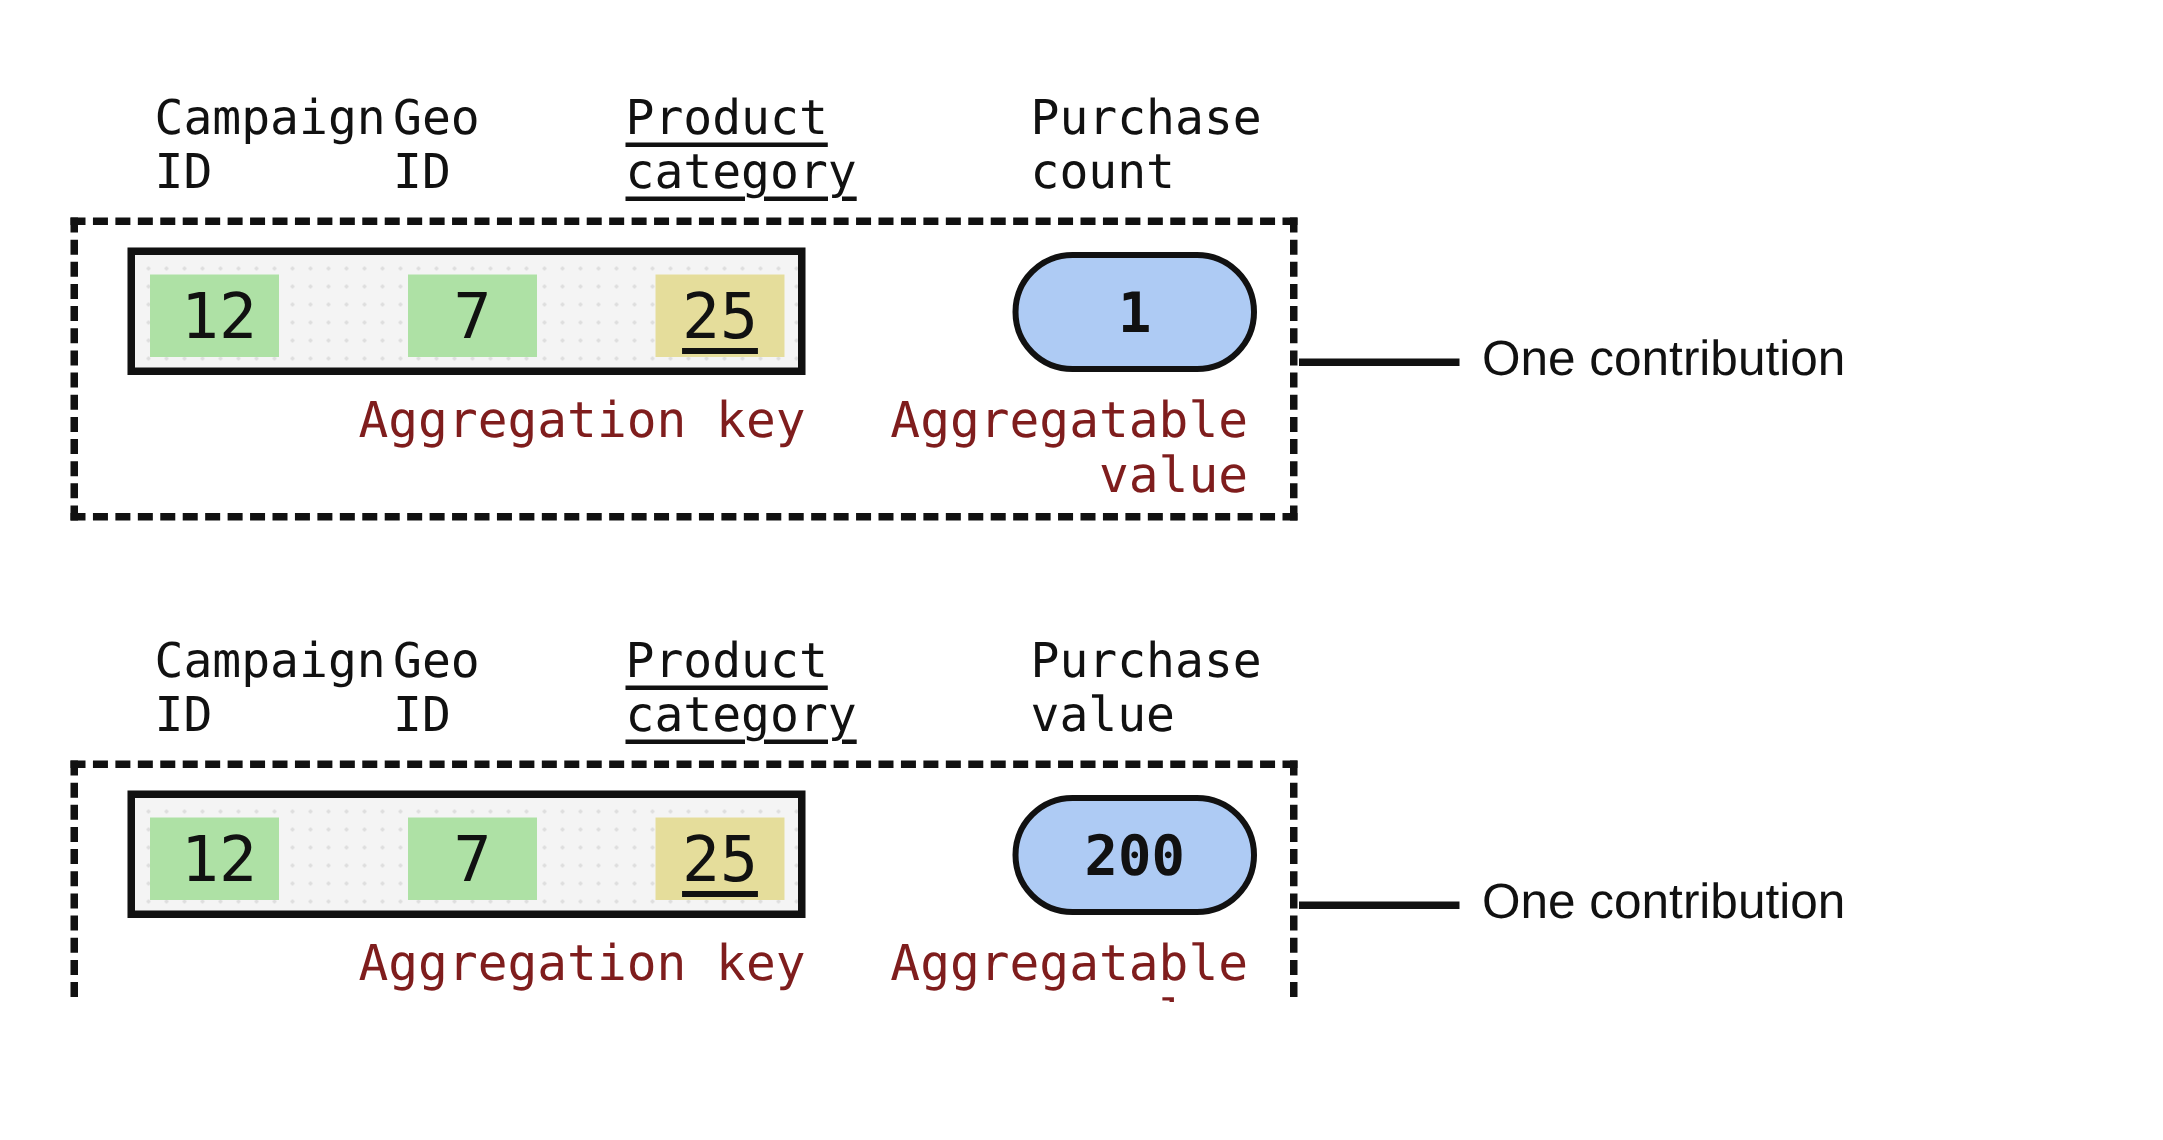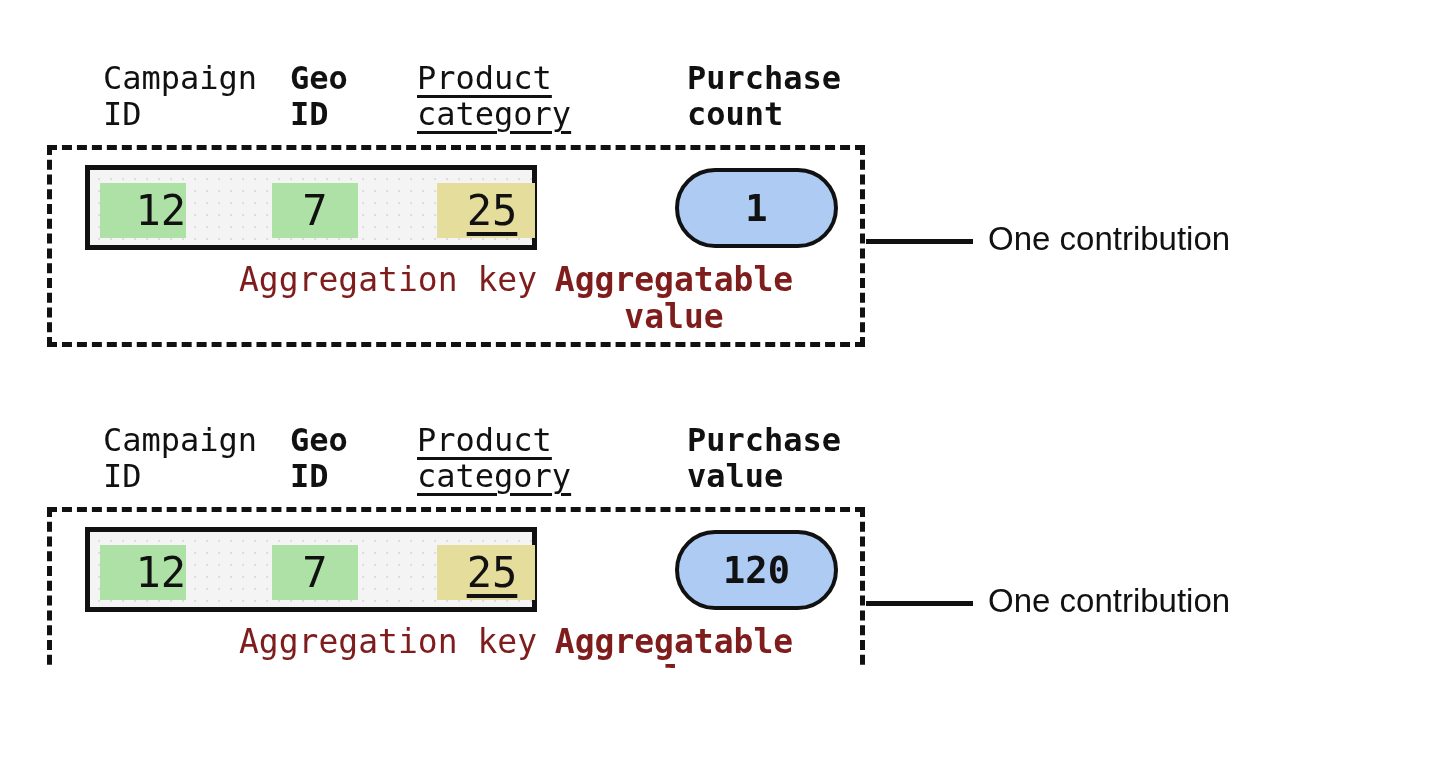--- a/index.html
+++ b/index.html
@@ -18,23 +18,23 @@
 
   .hdr {
     position: absolute;
     top: 60px;
     font-size: 32px;
     line-height: 36px;
     white-space: pre-line;
     letter-spacing: 0;
   }
   .hdr.campaign { left: 103px; }
-  .hdr.geo      { left: 290px; font-weight: bold; }
+  .hdr.geo      { left: 262px; }
   .hdr.product  { left: 417px; text-decoration: underline; text-decoration-thickness: 2.5px; text-underline-offset: 6px; }
-  .hdr.measure  { left: 687px; font-weight: bold; }
+  .hdr.measure  { left: 687px; font-weight: normal; }
 
   .dotted-box {
     position: absolute;
     left: 47px; top: 145px;
     width: 818px; height: 202px;
     border: 5px dashed #111111;
     box-sizing: border-box;
   }
 
   .record-row {
@@ -50,23 +50,23 @@
   }
   .cell {
     position: absolute;
     top: 13px;
     width: 86px; height: 55px;
     display: flex;
     align-items: center;
     justify-content: center;
     font-size: 42px;
   }
-  .cell.c0 { left: 10px; justify-content: flex-end; padding-left: 6px; box-sizing: border-box; background: #aee1a5; }
+  .cell.c0 { left: 10px; justify-content: center; padding-left: 6px; box-sizing: border-box; background: #aee1a5; }
   .cell.c1 { left: 182px; background: #aee1a5; }
-  .cell.c2 { left: 347px; background: #e5dd9b; padding-left: 12px; }
+  .cell.c2 { left: 347px; background: #e5dd9b; }
   .cell.c2 .num { text-decoration: underline; text-decoration-thickness: 4px; text-underline-offset: 7px; }
 
   .pill {
     position: absolute;
     left: 675px; top: 168px;
     width: 163px; height: 80px;
     border: 4.5px solid #111111;
     border-radius: 42px;
     box-sizing: border-box;
     background: #aecbf4;
@@ -77,21 +77,21 @@
     font-weight: bold;
   }
 
   .purple {
     position: absolute;
     color: #7f1d1d;
     font-size: 33px;
     line-height: 37px;
   }
   .key-label   { left: 85px;  top: 261px; width: 452px; text-align: right; white-space: nowrap; }
-  .value-label { left: 544px; top: 261px; width: 260px; text-align: center; white-space: pre-line; font-weight: bold; }
+  .value-label { left: 572px; top: 261px; width: 260px; text-align: right; white-space: pre-line; }
 
   .connector {
     position: absolute;
     left: 866px; top: 239px;
     width: 107px; height: 5px;
     background: #111111;
   }
   .callout {
     position: absolute;
     left: 988px; top: 213px;
@@ -161,21 +161,21 @@
         </div>
       <div class="cell c1">
           <span class="num">7</span>
         </div>
       <div class="cell c2">
           <span class="num">25</span>
         </div>
     </div>
 
     <div class="pill">
-      <span>120</span>
+      <span>200</span>
     </div>
 
     <div class="purple key-label">Aggregation key</div>
     <div class="purple value-label">Aggregatable
 value</div>
 
     <div class="connector"></div>
     <div class="callout">One contribution</div>
   </div>
 

